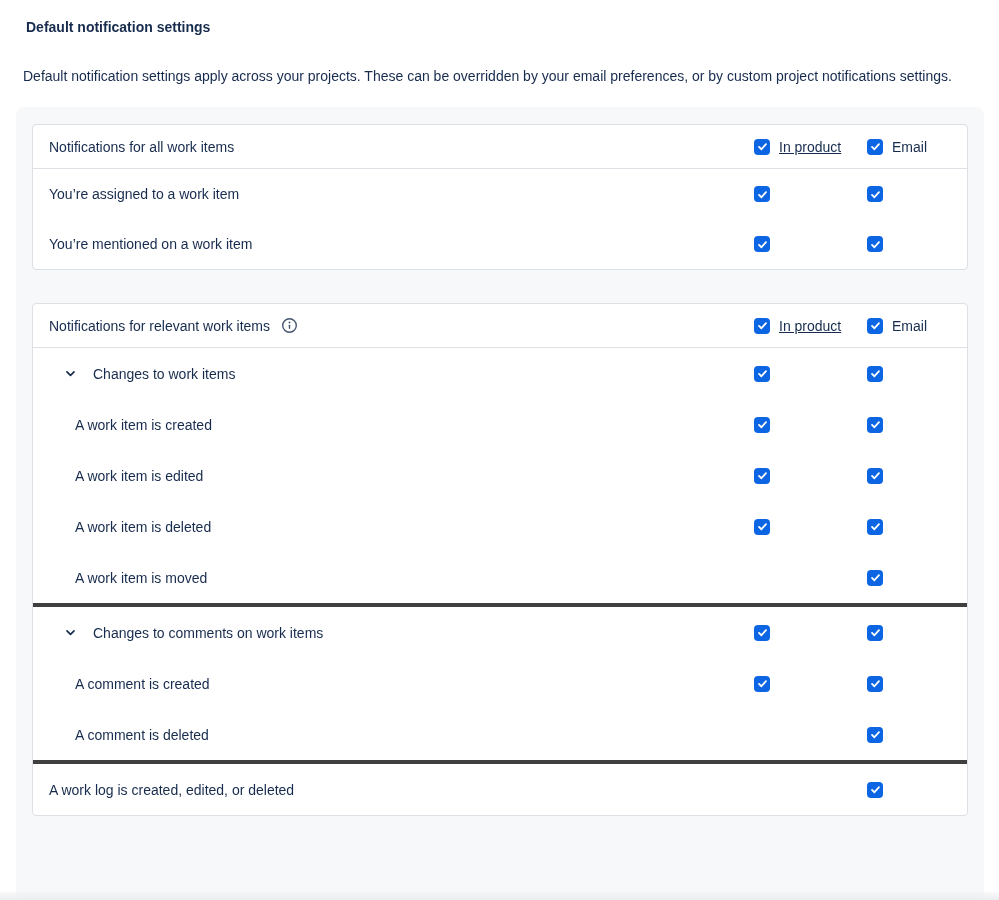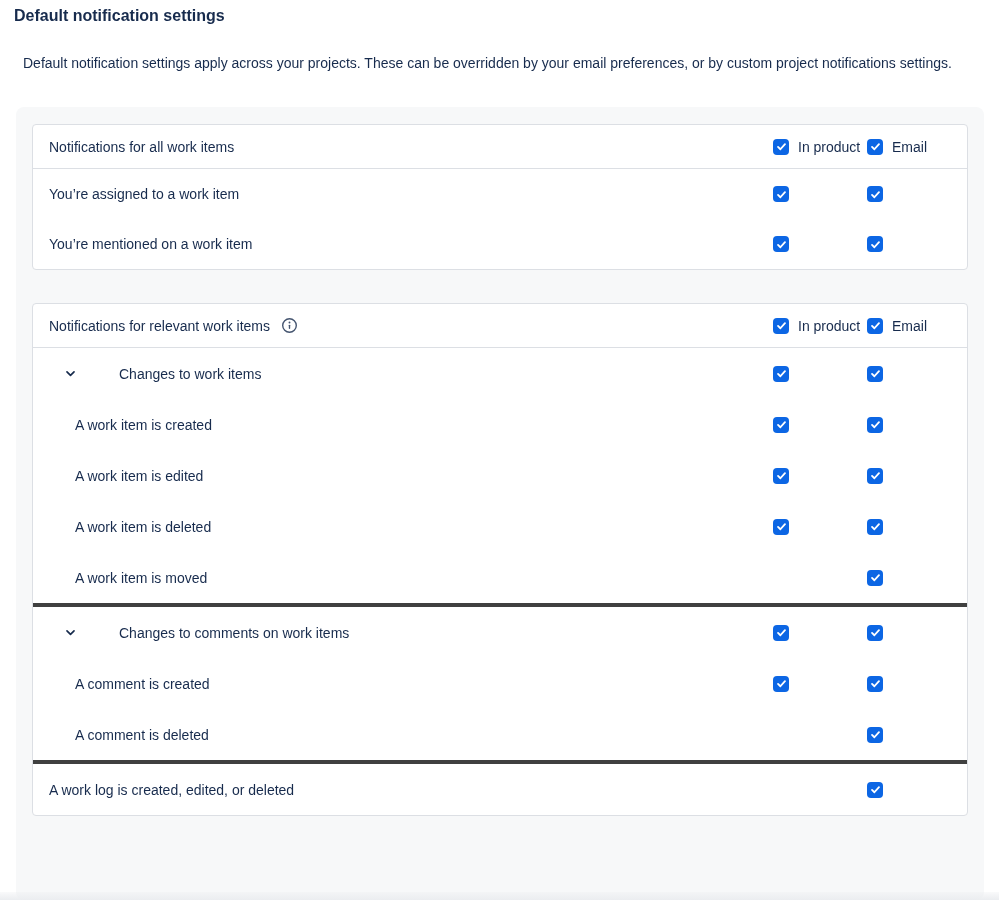--- a/index.html
+++ b/index.html
@@ -3,44 +3,44 @@
 <meta charset="utf-8">
 <style>
   :root { --accent:#0C66E4; --text:#172B4D; --border:#DCDFE4; --panel:#F7F8F9; }
   * { box-sizing: border-box; }
   html,body { margin:0; padding:0; }
   body {
     width:999px; height:900px; overflow:hidden; position:relative;
     background:#ffffff; color:var(--text);
     font-family:"Liberation Sans", sans-serif; font-size:14px;
   }
-  .page-title { font-size:16px; font-weight:700; margin:0; padding:7px 14px 0 14px; }
+  .page-title { font-size:14px; font-weight:700; margin:12px; padding:7px 14px 0 14px; }
   .description { margin:9px; padding:19px 14px 0 14px; line-height:21px; max-width:992px; }
   .panel {
     position:absolute; left:16px; top:107px; width:968px; height:793px;
     background:var(--panel); border-radius:8px; padding:17px 16px;
   }
   .card {
     background:#ffffff; border:1px solid var(--border); border-radius:4px;
     overflow:hidden;
   }
   .card + .card { margin-top:33px; }
   .row {
     display:flex; align-items:center; height:51px; padding:0 16px;text-align:center;
   }
   .card1 .row { height:50px; }
   .header-row { height:44px !important; border-bottom:1px solid var(--border); }
   .group + .group { border-top:4px solid #404040; }
   .row-label { color:var(--text); white-space:nowrap; }
-  .lvl1 { padding-left:30px;gap:26px; }
+  .lvl1 { padding-left:30px; }
   .lvl1 .chevron { margin-right:16px; }
   .lvl2 { padding-left:42px; }
   .cols { margin-left:auto; display:flex; align-items:center; }
   .cell { display:flex; align-items:center; gap:9px; }
-  .cell-inproduct { width:94px; }
+  .cell-inproduct { width:113px;text-decoration:underline; }
   .cell-email { width:84px; }
   .cell-label { color:var(--text); }
   .checkbox {
     width:16px; height:16px; border-radius:4px; background:var(--accent);
     display:inline-flex; align-items:center; justify-content:center; flex:0 0 16px;
     cursor:pointer;
   }
   .checkbox svg { display:block; }
   .chevron { display:inline-flex; width:14px; height:14px; align-items:center; justify-content:center; cursor:pointer; }
   .info-icon { display:inline-flex; margin-left:11px; cursor:pointer; }

